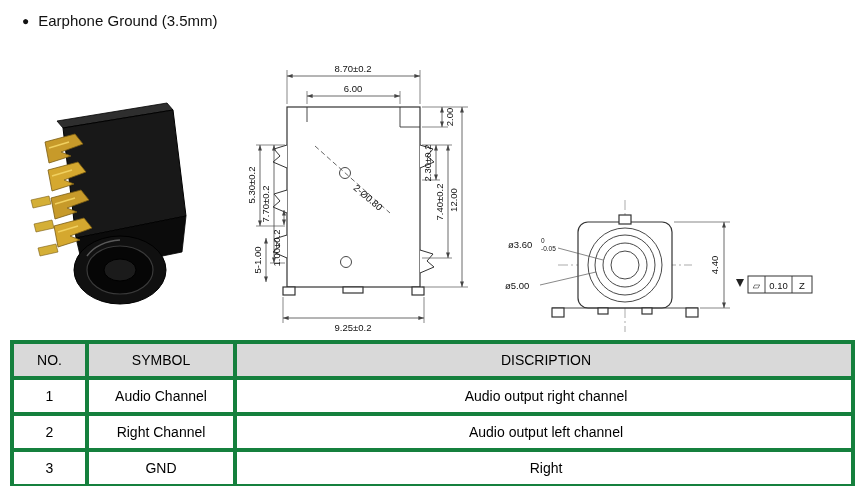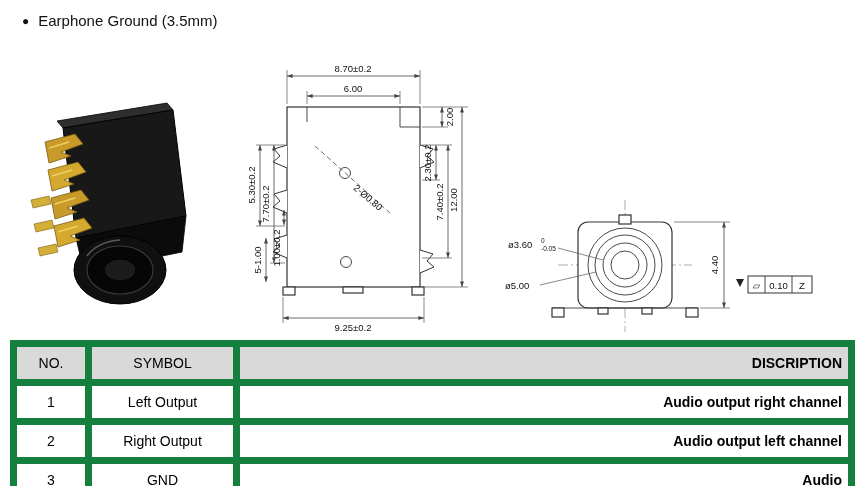--- a/index.html
+++ b/index.html
@@ -12,23 +12,23 @@
   .photo{position:absolute;left:25px;top:100px;}
   .drawing{position:absolute;left:200px;top:50px;}
   .dim{stroke:#444;stroke-width:0.8;marker-start:url(#ah);marker-end:url(#ah);}
   .ext{stroke:#555;stroke-width:0.7;}
   .body{fill:#fff;stroke:#333;stroke-width:1.2;}
   .thin{stroke:#333;stroke-width:0.9;fill:none;}
   .tab{fill:#fff;stroke:#333;stroke-width:1;}
   .cl{stroke:#888;stroke-width:0.7;stroke-dasharray:10 3 2 3;fill:none;}
   .dash{stroke:#555;stroke-width:0.9;stroke-dasharray:5 3;fill:none;}
   .spec-table{position:absolute;left:10px;top:340px;width:845px;border-collapse:collapse;table-layout:fixed;font-size:14px;color:#000;}
-  .spec-table th,.spec-table td{border:7px solid #15803d;height:32px;text-align:center;padding:0 6px;font-weight:normal;overflow:hidden;}
+  .spec-table th,.spec-table td{border:4px solid #15803d;height:32px;text-align:center;padding:0 6px;font-weight:normal;overflow:hidden;}
   .spec-table th{background:#d9d9d9;}
-  .spec-table .left{text-align:right;padding-left:10px;font-weight:bold;}
+  .spec-table .left{text-align:center;padding-left:10px;}
 </style>
 </head>
 <body>
 
 <div class="page">
 
   <div class="title">
     <span class="bullet">●</span>
     <span>Earphone Ground (3.5mm)</span>
   </div>
@@ -189,29 +189,29 @@
     <thead>
       <tr>
         <th>NO.</th>
         <th>SYMBOL</th>
         <th class="left">DISCRIPTION</th>
       </tr>
     </thead>
     <tbody>
       <tr>
         <td>1</td>
-        <td>Left Output</td>
+        <td>Audio Channel</td>
         <td class="left">Audio output right channel</td>
       </tr>
       <tr>
         <td>2</td>
-        <td>Right Output</td>
+        <td>Right Channel</td>
         <td class="left">Audio output left channel</td>
       </tr>
       <tr>
         <td>3</td>
         <td>GND</td>
-        <td class="left">Audio</td>
+        <td class="left">Right</td>
       </tr>
     </tbody>
   </table>
 
 </div>
 
 </body></html>

